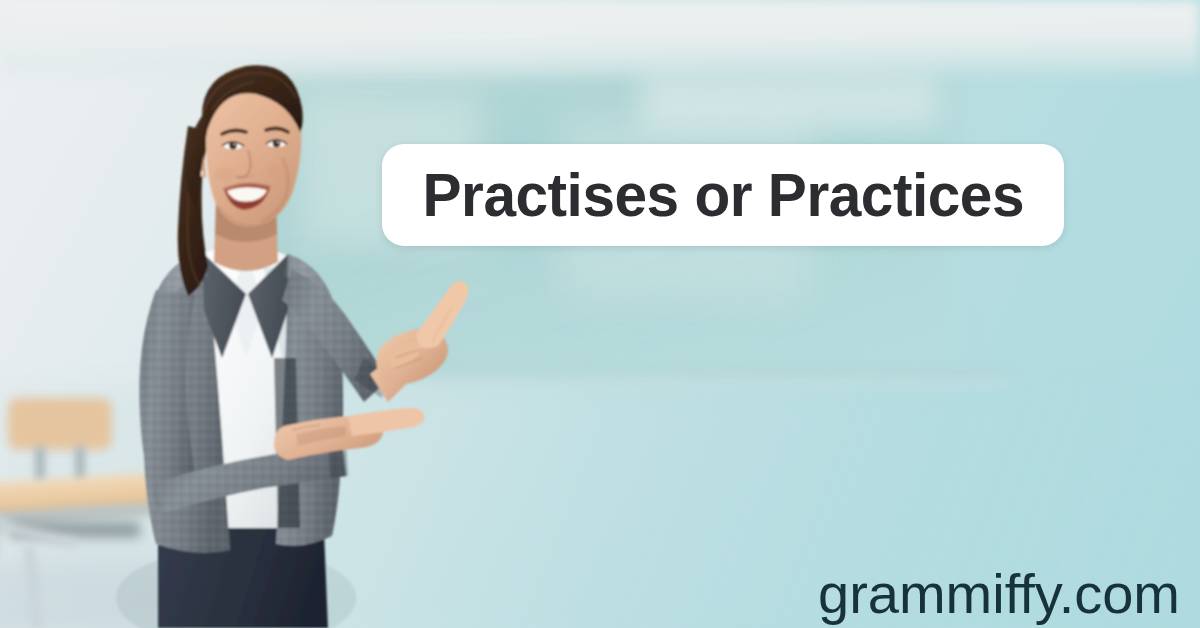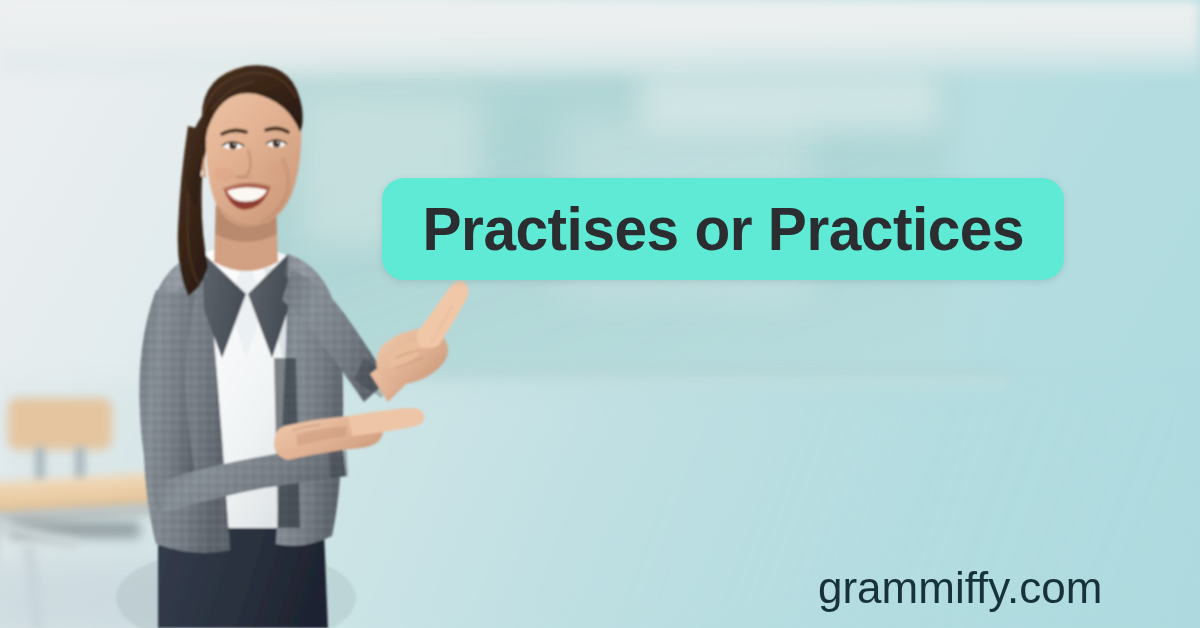--- a/index.html
+++ b/index.html
@@ -206,48 +206,47 @@
   }
   #person svg { display: block; width: 100%; height: 100%; overflow: visible; }
 
   
   .title-banner {
     position: absolute;
     left: 382px;
     top: 144px;
     width: 682px;
     height: 102px;
-    background: #5eead4;
+    background: #ffffff;
     border-radius: 22px;
     box-shadow: 0 2px 7px rgba(80,100,105,0.18);
     display: flex;
     align-items: center;
     justify-content: center;
-    margin-top: 34px;
   }
   .title-text {
     font-family: "Liberation Sans", sans-serif;
     font-weight: 700;
     font-size: 61px;
     line-height: 1;
     letter-spacing: -0.5px;
     color: #2b2d31;
     white-space: nowrap;
     transform: scaleX(0.96);
     transform-origin: center;
   }
 
   
   .watermark {
     position: absolute;
     left: 818px;
     top: 566px;
     font-family: "Liberation Sans", sans-serif;
     font-weight: 400;
-    font-size: 44px;
+    font-size: 56px;
     line-height: 1;
     color: #17323a;
     letter-spacing: 0px;
     white-space: nowrap;
   }
 </style>
 </head>
 <body>
 
 <div id="stage">

